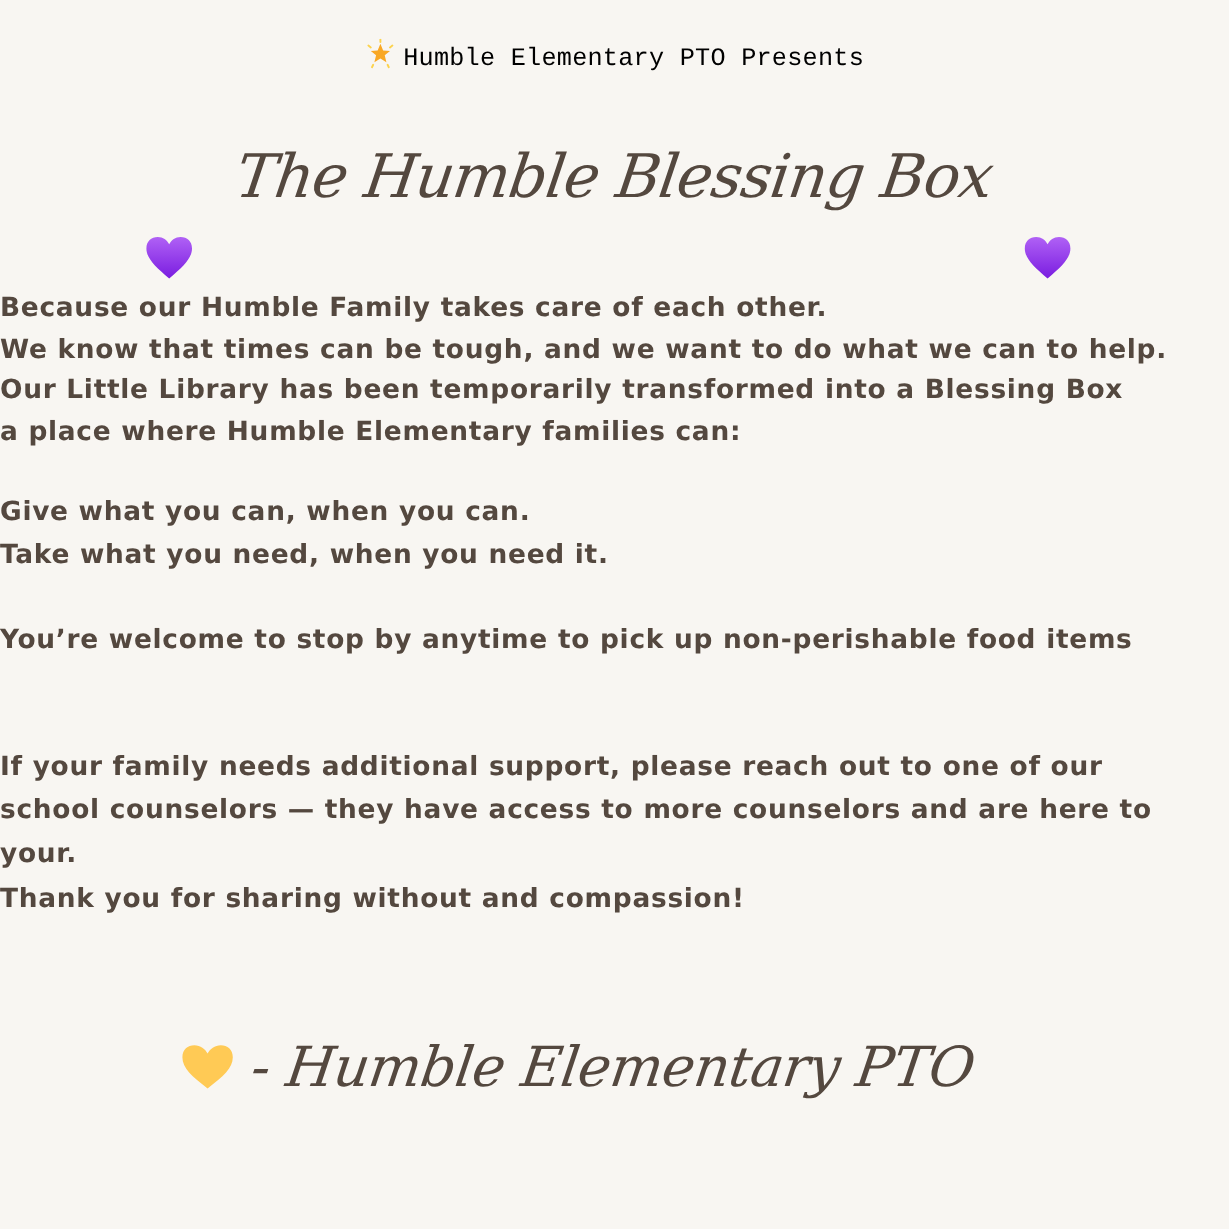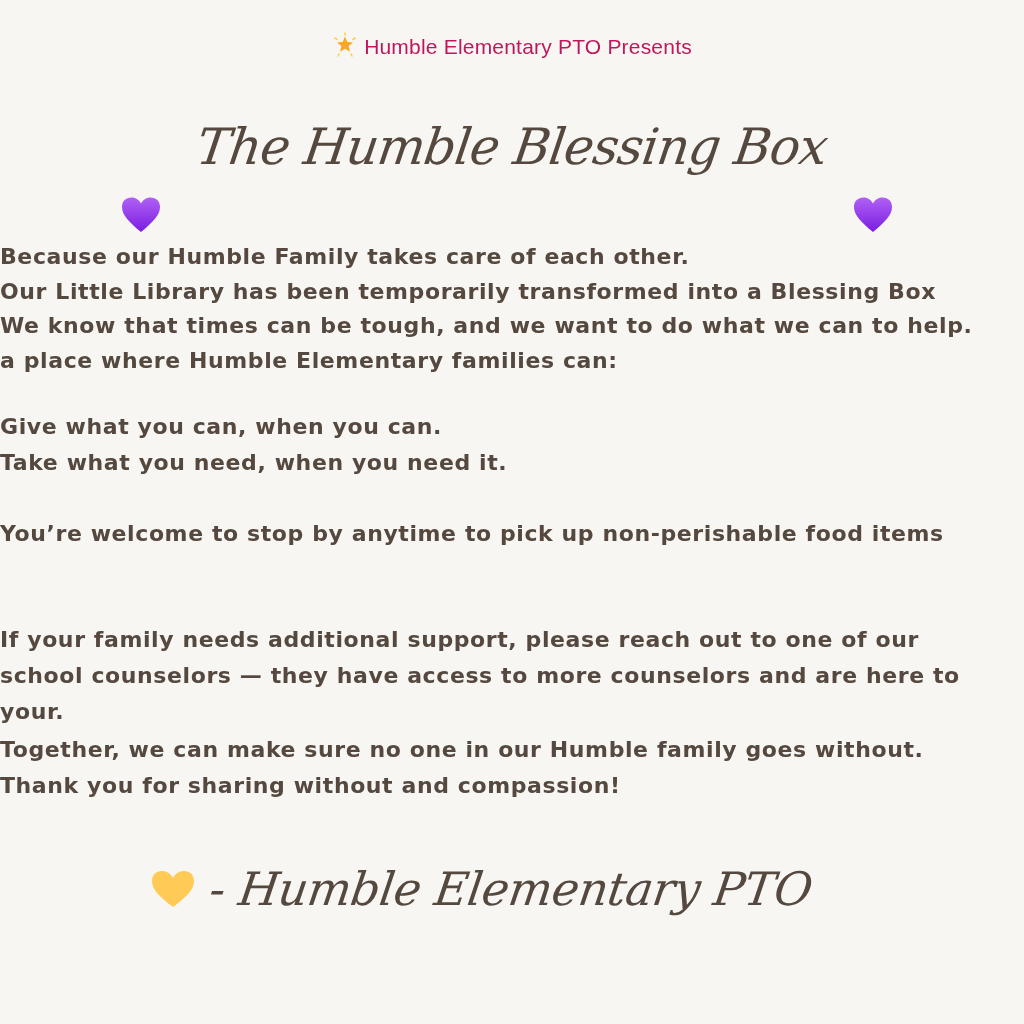--- a/index.html
+++ b/index.html
@@ -14,23 +14,23 @@
       position: relative;
       overflow: hidden;
       font-family: "DejaVu Sans", sans-serif;
     }
     .presents {
       position: absolute;
       top: 32px;
       left: 0;
       width: 1024px;
       text-align: center;
-      font-family: Liberation Sans, sans-serif;
+      font-family: Liberation Mono, monospace;
       font-size: 21px;
-      color: #be185d;
+      color: #000000;
       letter-spacing: 0.2px;
     }
     .presents .star {
       display: inline-block;
       width: 26px;
       height: 26px;
       vertical-align: -4px;
       margin-right: 6px;
     }
     .title {
@@ -122,42 +122,41 @@
     </linearGradient>
   </defs>
   <path d="M20 36 C 8 26, 1 19, 1 11 C 1 5, 5 1.5, 10.5 1.5 C 15 1.5, 18 4, 20 7.5 C 22 4, 25 1.5, 29.5 1.5 C 35 1.5, 39 5, 39 11 C 39 19, 32 26, 20 36 Z" fill="url(#pg)"></path>
 </svg>
 <svg class="heart heart-right" viewBox="0 0 40 38">
   <path d="M20 36 C 8 26, 1 19, 1 11 C 1 5, 5 1.5, 10.5 1.5 C 15 1.5, 18 4, 20 7.5 C 22 4, 25 1.5, 29.5 1.5 C 35 1.5, 39 5, 39 11 C 39 19, 32 26, 20 36 Z" fill="url(#pg)"></path>
 </svg>
 
 <div class="body-text p1">
   <span class="line">Because our Humble Family takes care of each other.</span>
+  <span class="line">We know that times can be tough, and we want to do what we can to help.</span>
   <span class="line">Our Little Library has been temporarily transformed into a Blessing Box</span>
-  <span class="line">We know that times can be tough, and we want to do what we can to help.</span>
   <span class="line">a place where Humble Elementary families can:</span>
 </div>
 
 <div class="body-text p2">
   <span class="line">Give what you can, when you can.</span>
   <span class="line">Take what you need, when you need it.</span>
 </div>
 
 <div class="body-text p3">
   <span class="line">You’re welcome to stop by anytime to pick up non-perishable food items</span>
 </div>
 
 <div class="body-text p4">
   <span class="line">If your family needs additional support, please reach out to one of our</span>
   <span class="line">school counselors — they have access to more counselors and are here to</span>
   <span class="line">your.</span>
 </div>
 
 <div class="body-text p5">
-  <span class="line">Together, we can make sure no one in our Humble family goes without.</span>
   <span class="line">Thank you for sharing without and compassion!</span>
 </div>
 
 <div class="signature">
   <svg class="yheart" viewBox="0 0 46 40">
     <path d="M23 38 C 10 28, 2 21, 2 12 C 2 5.5, 6.5 2, 12 2 C 17 2, 21 5, 23 9 C 25 5, 29 2, 34 2 C 39.5 2, 44 5.5, 44 12 C 44 21, 36 28, 23 38 Z" fill="#ffca55"></path>
   </svg>
   <span class="sig-text">- Humble Elementary PTO</span>
 </div>
 

